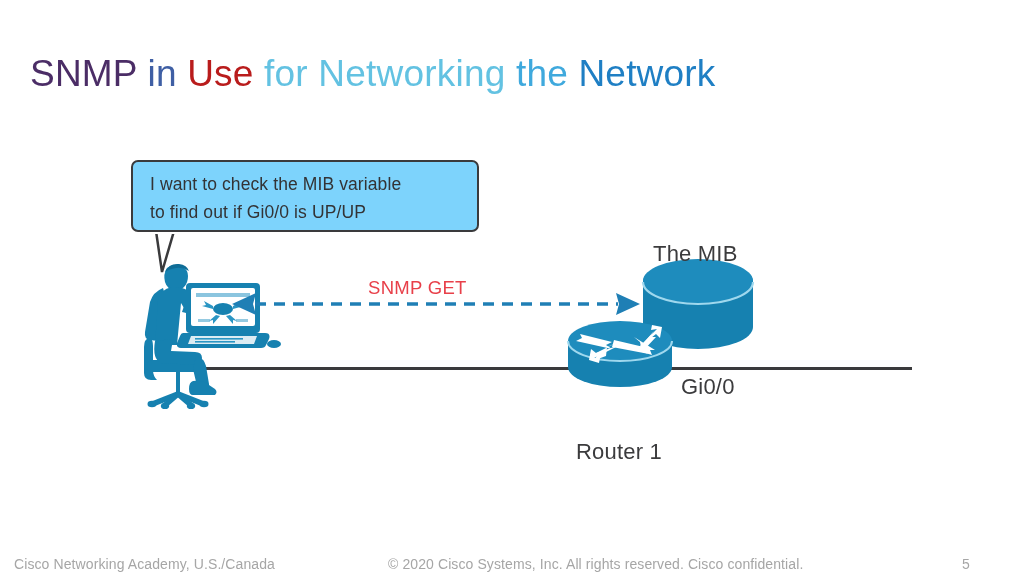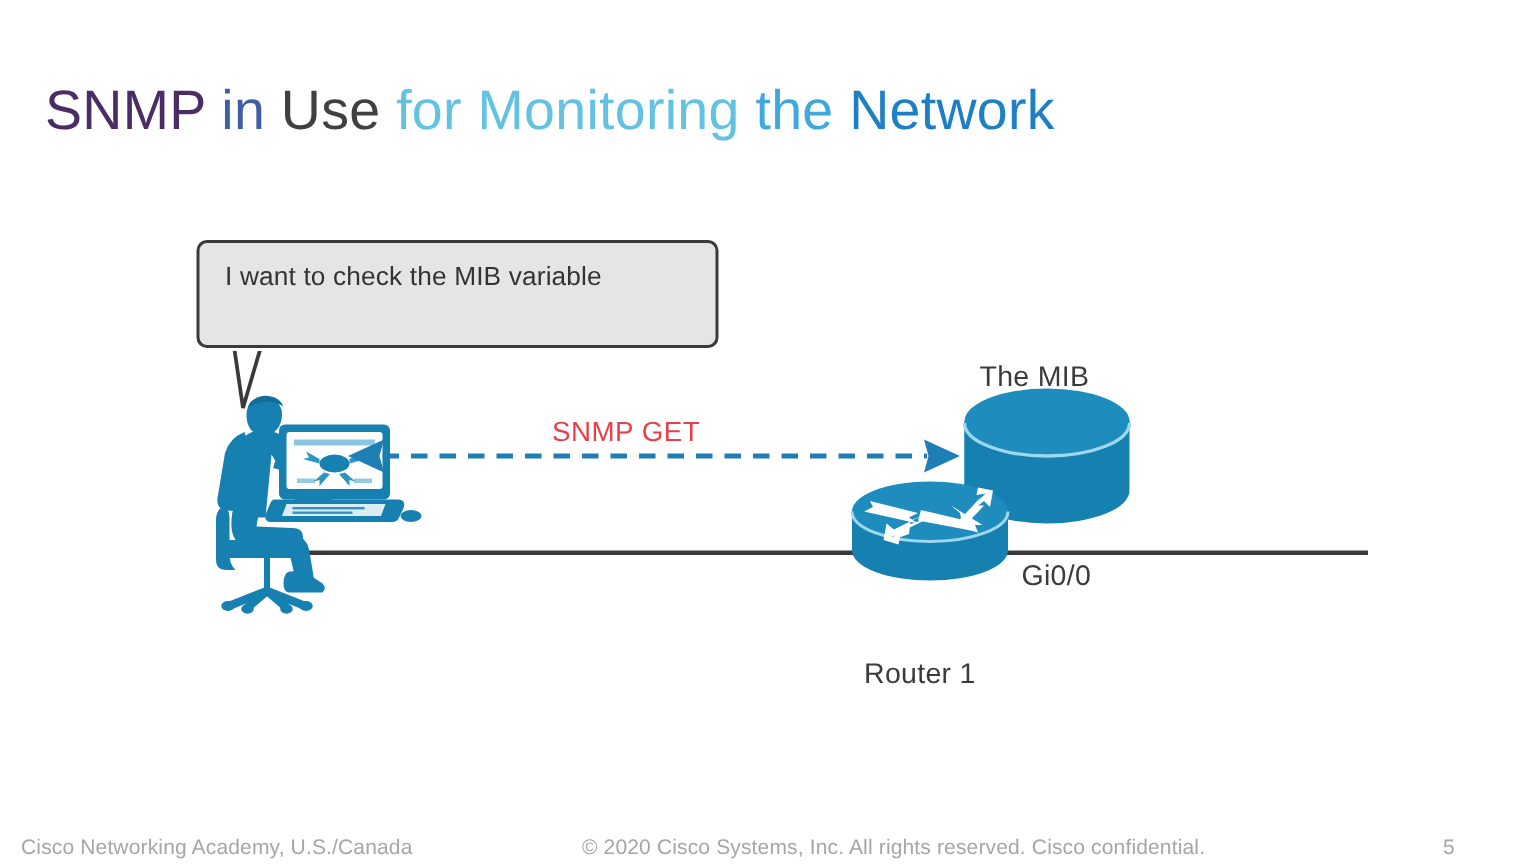--- a/index.html
+++ b/index.html
@@ -23,21 +23,21 @@
     top: 53px;
     font-size: 37px;
     font-weight: 400;
     letter-spacing: 0.2px;
     white-space: nowrap;
     line-height: 1.15;
   }
   #slide-title .seg { display: inline; }
   .seg-1 { color: #4b2d66; }
   .seg-2 { color: #3f5fa4; text-align: right; }
-  .seg-3 { color: #404040; }
+  .seg-3 { color: #b91c1c; }
   .seg-4 { color: #63c2e2; }
   .seg-5 { color: #3fa9dd; }
   .seg-6 { color: #1f7fc4; }
 
   
   #diagram {
     position: absolute;
     left: 0;
     top: 0;
     width: 1024px;
@@ -46,21 +46,21 @@
 
   
   #speech-bubble {
     position: absolute;
     left: 131px;
     top: 160px;
     width: 348px;
     height: 72px;
     border: 2.5px solid #3a3a3c;
     border-radius: 7px;
-    background: #e5e5e5;
+    background: #7dd3fc;
     box-sizing: border-box;
     padding: 9px 14px 0 17px;
   }
   .bubble-line {
     font-size: 17.5px;
     color: #333335;
     line-height: 1.58;
     white-space: nowrap;
     letter-spacing: 0.1px;
   }
@@ -73,21 +73,21 @@
     font-size: 18.5px;
     color: #e8404a;
     font-weight: 400;
     letter-spacing: 0.3px;
     white-space: nowrap;
   }
 
   
   .node-label {
     position: absolute;
-    font-size: 19px;
+    font-size: 22px;
     color: #3b3b3d;
     white-space: nowrap;
     letter-spacing: 0.2px;
   }
   #label-the-mib { left: 653px; top: 241px; }
   #label-gi00    { left: 681px; top: 374px; }
   #label-router1 { left: 576px; top: 399px; margin-top: 40px; }
 
   
   #footer { position: absolute; left: 0; top: 556px; width: 1024px; height: 20px; }
@@ -99,21 +99,21 @@
     letter-spacing: 0.1px;
   }
   #footer-left   { left: 14px;  top: 0; }
   #footer-center { left: 388px; top: 0; }
   #footer-page   { left: 962px; top: 0; }
 </style>
 </head>
 <body>
 
 <div id="slide-title">
-  <span class="seg seg-1">SNMP</span><span class="seg seg-2"> in </span><span class="seg seg-3">Use</span><span class="seg seg-4"> for </span><span class="seg seg-4">Monitoring</span><span class="seg seg-5"> the </span><span class="seg seg-6">Network</span>
+  <span class="seg seg-1">SNMP</span><span class="seg seg-2"> in </span><span class="seg seg-3">Use</span><span class="seg seg-4"> for </span><span class="seg seg-4">Networking</span><span class="seg seg-5"> the </span><span class="seg seg-6">Network</span>
 </div>
 
 <svg id="diagram" viewBox="0 0 1024 576" xmlns="http://www.w3.org/2000/svg">
 
   <path d="M 156 231 L 162 272 L 174 231 Z" fill="#ffffff" stroke="#3a3a3c" stroke-width="2.5" stroke-linejoin="miter"></path>
   <rect x="150" y="226" width="32" height="8" fill="#ffffff"></rect>
 
   <line x1="203" y1="368.5" x2="912" y2="368.5" stroke="#3a3a3c" stroke-width="3"></line>
 
   <g>
@@ -217,20 +217,21 @@
 
       <path d="M616 343 L592 355 L597 355 L595 360 L606 356 L607 347 Z"></path>
       <path d="M620 345 L594 358 L600 358 L599 363 L589 360 L591 349 L596 353 Z"></path>
     </g>
   </g>
 
 </svg>
 
 <div id="speech-bubble">
   <div class="bubble-line">I want to check the MIB variable</div>
+  <div class="bubble-line">to find out if Gi0/0 is UP/UP</div>
 </div>
 
 <div id="snmp-get-label">SNMP GET</div>
 <div class="node-label" id="label-the-mib">The MIB</div>
 <div class="node-label" id="label-gi00">Gi0/0</div>
 <div class="node-label" id="label-router1">Router 1</div>
 
 <div id="footer">
   <div class="footer-text" id="footer-left">Cisco Networking Academy, U.S./Canada</div>
   <div class="footer-text" id="footer-center">© 2020 Cisco Systems, Inc. All rights reserved. Cisco confidential.</div>

